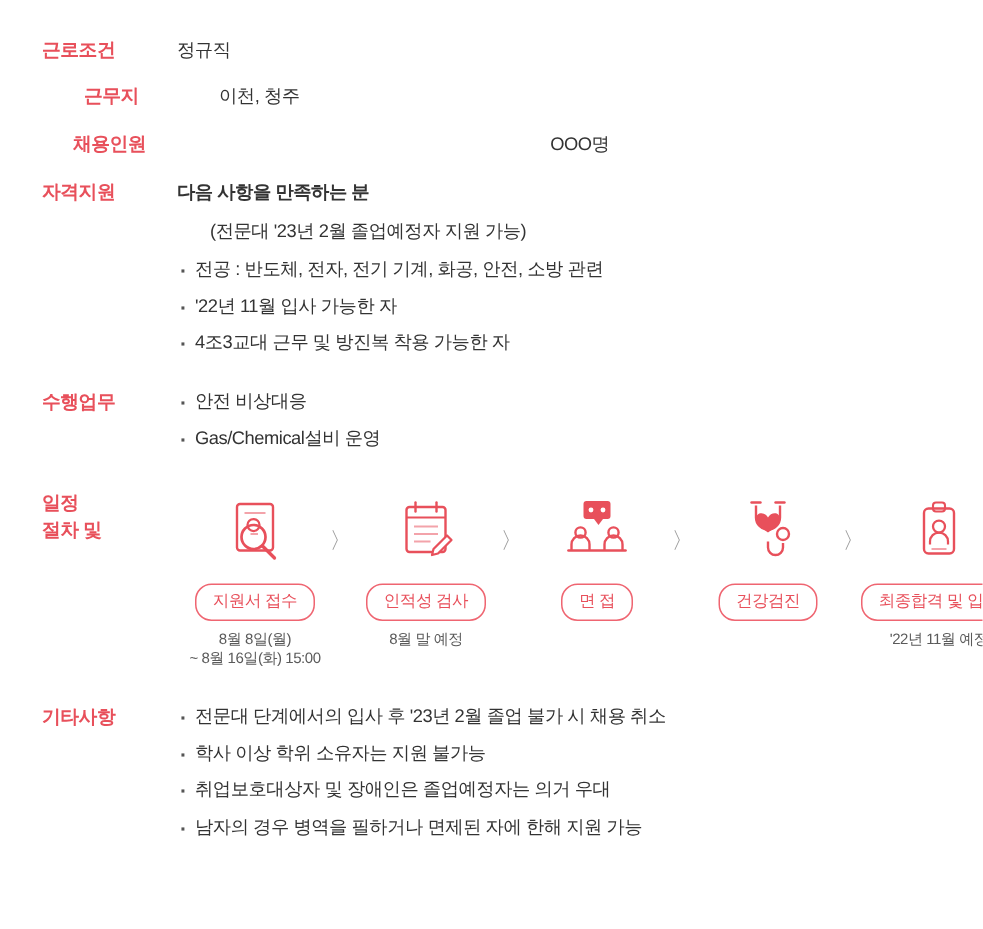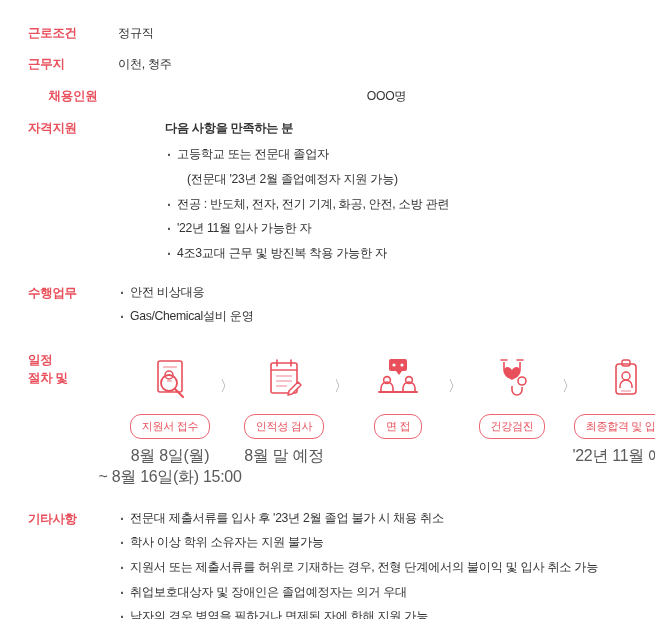--- a/index.html
+++ b/index.html
@@ -98,21 +98,21 @@
     border-radius: 11px;
     font-size: 11px;
     padding: 3px 9px;
     white-space: nowrap;
     letter-spacing: -0.3px;
     text-align: center;
   }
   .pill.wide { padding: 3px 11px; }
   .step .date {
     margin-top: 6px;
-    font-size: 16px;
+    font-size: 10px;
     color: #5a5a5a;
     text-align: center;
     line-height: 1.35;
     white-space: nowrap;
   }
   .arrow {
     width: 22px;
     color: #9b9b9b;
     font-size: 15px;
     text-align: center;
@@ -124,36 +124,35 @@
 </head>
 <body>
 
 <div class="page">
 
   <div class="row" style="padding-top:24px;">
     <div class="label">근로조건</div>
     <div class="content">정규직</div>
   </div>
 
-  <div class="row" style="padding-top:13px;">
+  <div class="row" style="padding-top:13px;margin-left:28px;">
     <div class="label">근무지</div>
     <div class="content">이천, 청주</div>
   </div>
 
   <div class="row" style="padding-top:13px;text-align:center;">
     <div class="label">채용인원</div>
     <div class="content">OOO명</div>
   </div>
 
-  <div class="row" style="padding-top:14px;gap:47px;">
+  <div class="row" style="padding-top:14px;">
     <div class="label">자격지원</div>
     <div class="content">
       <div class="intro-line">다음 사항을 만족하는 분</div>
       <ul class="bullets">
-        <li>고등학교 또는 전문대 졸업자</li>
         <li class="nobullet">(전문대 '23년 2월 졸업예정자 지원 가능)</li>
         <li>전공 : 반도체, 전자, 전기 기계, 화공, 안전, 소방 관련</li>
         <li>'22년 11월 입사 가능한 자</li>
         <li>4조3교대 근무 및 방진복 착용 가능한 자</li>
       </ul>
     </div>
   </div>
 
   <div class="row" style="padding-top:14px;justify-content:flex-end;">
     <div class="label">수행업무</div>
@@ -266,23 +265,22 @@
         </div>
 
       </div>
     </div>
   </div>
 
   <div class="row" style="padding-top:22px;">
     <div class="label">기타사항</div>
     <div class="content">
       <ul class="bullets etc">
-        <li>전문대 제출서류를 입사 후 '23년 2월 졸업 불가 시 채용 취소</li>
+        <li>전문대 단계에서의 입사 후 '23년 2월 졸업 불가 시 채용 취소</li>
         <li>학사 이상 학위 소유자는 지원 불가능</li>
-        <li>지원서 또는 제출서류를 허위로 기재하는 경우, 전형 단계에서의 불이익 및 입사 취소 가능</li>
         <li>취업보호대상자 및 장애인은 졸업예정자는 의거 우대</li>
         <li>남자의 경우 병역을 필하거나 면제된 자에 한해 지원 가능</li>
 
       </ul>
     </div>
   </div>
 
 </div>
 
 </body></html>

